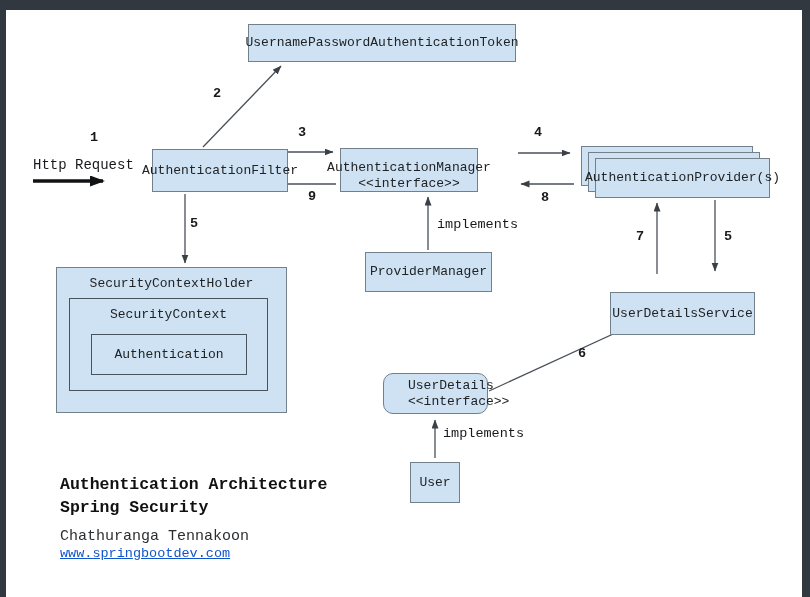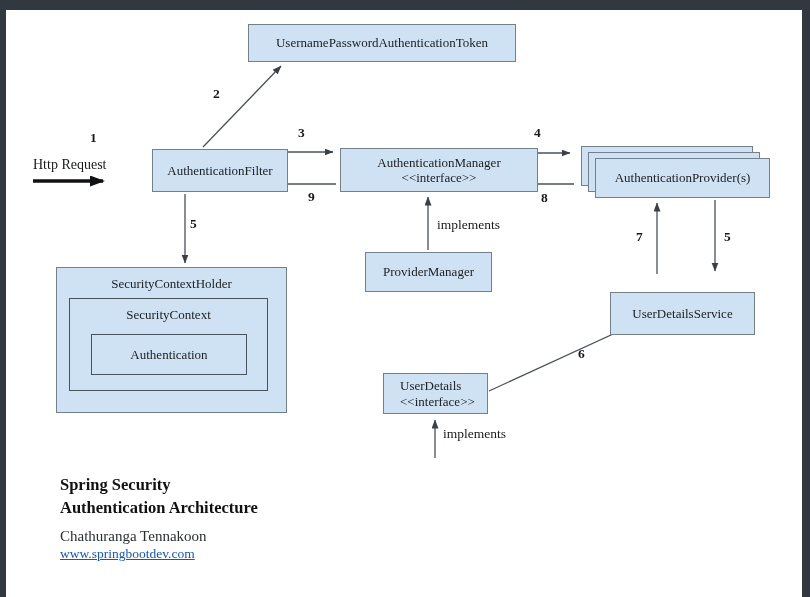--- a/index.html
+++ b/index.html
@@ -1,39 +1,39 @@
 <!DOCTYPE html>
 <html><head>
 <meta charset="utf-8">
 <style>
   html,body{margin:0;padding:0;background:#fff;}
   #stage{
     position:relative;width:810px;height:597px;background:#ffffff;overflow:hidden;
-    font-family:Liberation Serif, serif;color:#1b1d1f;
+    font-family:Liberation Mono, monospace;color:#1b1d1f;
   }
   .frame{position:absolute;background:#31383f;}
   #frame-top{left:0;top:0;width:810px;height:10px;}
   #frame-left{left:0;top:0;width:6px;height:597px;}
   #frame-right{left:802px;top:0;width:8px;height:597px;}
   .box{
     position:absolute;background:#cfe2f3;border:1.6px solid #72808c;box-sizing:border-box;
     display:flex;flex-direction:column;align-items:center;justify-content:center;
     font-size:13px;line-height:1.18;text-align:center;color:#202325;
   }
   .box.inner{border-color:#49535c;}
   .stackcard{position:absolute;background:#cfe2f3;border:1.6px solid #72808c;box-sizing:border-box;}
   .holder-label{position:absolute;left:0;right:0;top:8px;text-align:center;font-size:13px;}
   .lbl{position:absolute;font-size:13.5px;color:#17191c;white-space:nowrap;}
   .num{font-weight:bold;}
   #svg-layer{position:absolute;left:0;top:0;pointer-events:none;}
   #title-block{position:absolute;left:60px;top:474px;}
   #title-block .t{font-size:16.5px;font-weight:bold;line-height:22.5px;color:#111;}
   #author{position:absolute;left:60px;top:528px;font-size:15px;color:#2b2e30;}
   #website{position:absolute;left:60px;top:546px;font-size:13.5px;color:#1155cc;text-decoration:underline;cursor:pointer;}
-  .leftalign{align-items:flex-start;text-align:right;padding-left:16px;}
+  .leftalign{align-items:flex-start;text-align:right;padding-left:24px;border-radius:10px;}
 </style>
 </head>
 <body>
 
 <div id="stage">
 
   <svg id="svg-layer" width="810" height="597" viewBox="0 0 810 597">
     <defs>
       <marker id="ah" markerUnits="userSpaceOnUse" markerWidth="10" markerHeight="8" refX="8.5" refY="3.5" orient="auto">
         <path d="M0,0 L9,3.5 L0,7 z" fill="#3a4045"></path>
@@ -69,21 +69,21 @@
   </svg>
 
   <div class="box" style="left:248px;top:24px;width:268px;height:38px;">
     <span>UsernamePasswordAuthenticationToken</span>
   </div>
 
   <div class="box" style="left:127px;top:149px;width:136px;height:43px;margin-left:25px;">
     <span>AuthenticationFilter</span>
   </div>
 
-  <div class="box" style="left:340px;top:148px;width:198px;height:44px;">
+  <div class="box" style="left:340px;top:148px;width:138px;height:44px;justify-content:flex-end;">
     <span>AuthenticationManager</span>
     <span>&lt;&lt;interface&gt;&gt;</span>
   </div>
 
   <div class="stackcard" style="left:581px;top:146px;width:172px;height:40px;"></div>
   <div class="stackcard" style="left:588px;top:152px;width:172px;height:40px;"></div>
   <div class="box" style="left:595px;top:158px;width:175px;height:40px;">
     <span>AuthenticationProvider(s)</span>
   </div>
 
@@ -103,38 +103,41 @@
   </div>
   <div class="box inner" style="left:91px;top:334px;width:156px;height:41px;">
     <span>Authentication</span>
   </div>
 
   <div class="box leftalign" style="left:383px;top:373px;width:105px;height:41px;">
     <span>UserDetails</span>
     <span>&lt;&lt;interface&gt;&gt;</span>
   </div>
 
+  <div class="box" style="left:410px;top:462px;width:50px;height:41px;">
+    <span>User</span>
+  </div>
 
   <div class="lbl" style="left:33px;top:157px;font-size:14px;">Http Request</div>
   <div class="lbl num" style="left:90px;top:130px;">1</div>
   <div class="lbl num" style="left:213px;top:86px;">2</div>
   <div class="lbl num" style="left:298px;top:125px;">3</div>
   <div class="lbl num" style="left:534px;top:125px;">4</div>
   <div class="lbl num" style="left:724px;top:229px;">5</div>
   <div class="lbl num" style="left:578px;top:346px;">6</div>
   <div class="lbl num" style="left:636px;top:229px;">7</div>
   <div class="lbl num" style="left:541px;top:190px;">8</div>
   <div class="lbl num" style="left:308px;top:189px;">9</div>
   <div class="lbl num" style="left:190px;top:216px;">5</div>
   <div class="lbl" style="left:437px;top:217px;">implements</div>
   <div class="lbl" style="left:443px;top:426px;">implements</div>
 
   <div id="title-block">
+    <div class="t">Authentication Architecture</div>
     <div class="t">Spring Security</div>
-    <div class="t">Authentication Architecture</div>
   </div>
   <div id="author">Chathuranga Tennakoon</div>
   <a id="website">www.springbootdev.com</a>
 
   <div id="frame-top" class="frame"></div>
   <div id="frame-left" class="frame"></div>
   <div id="frame-right" class="frame"></div>
 
 </div>
 

